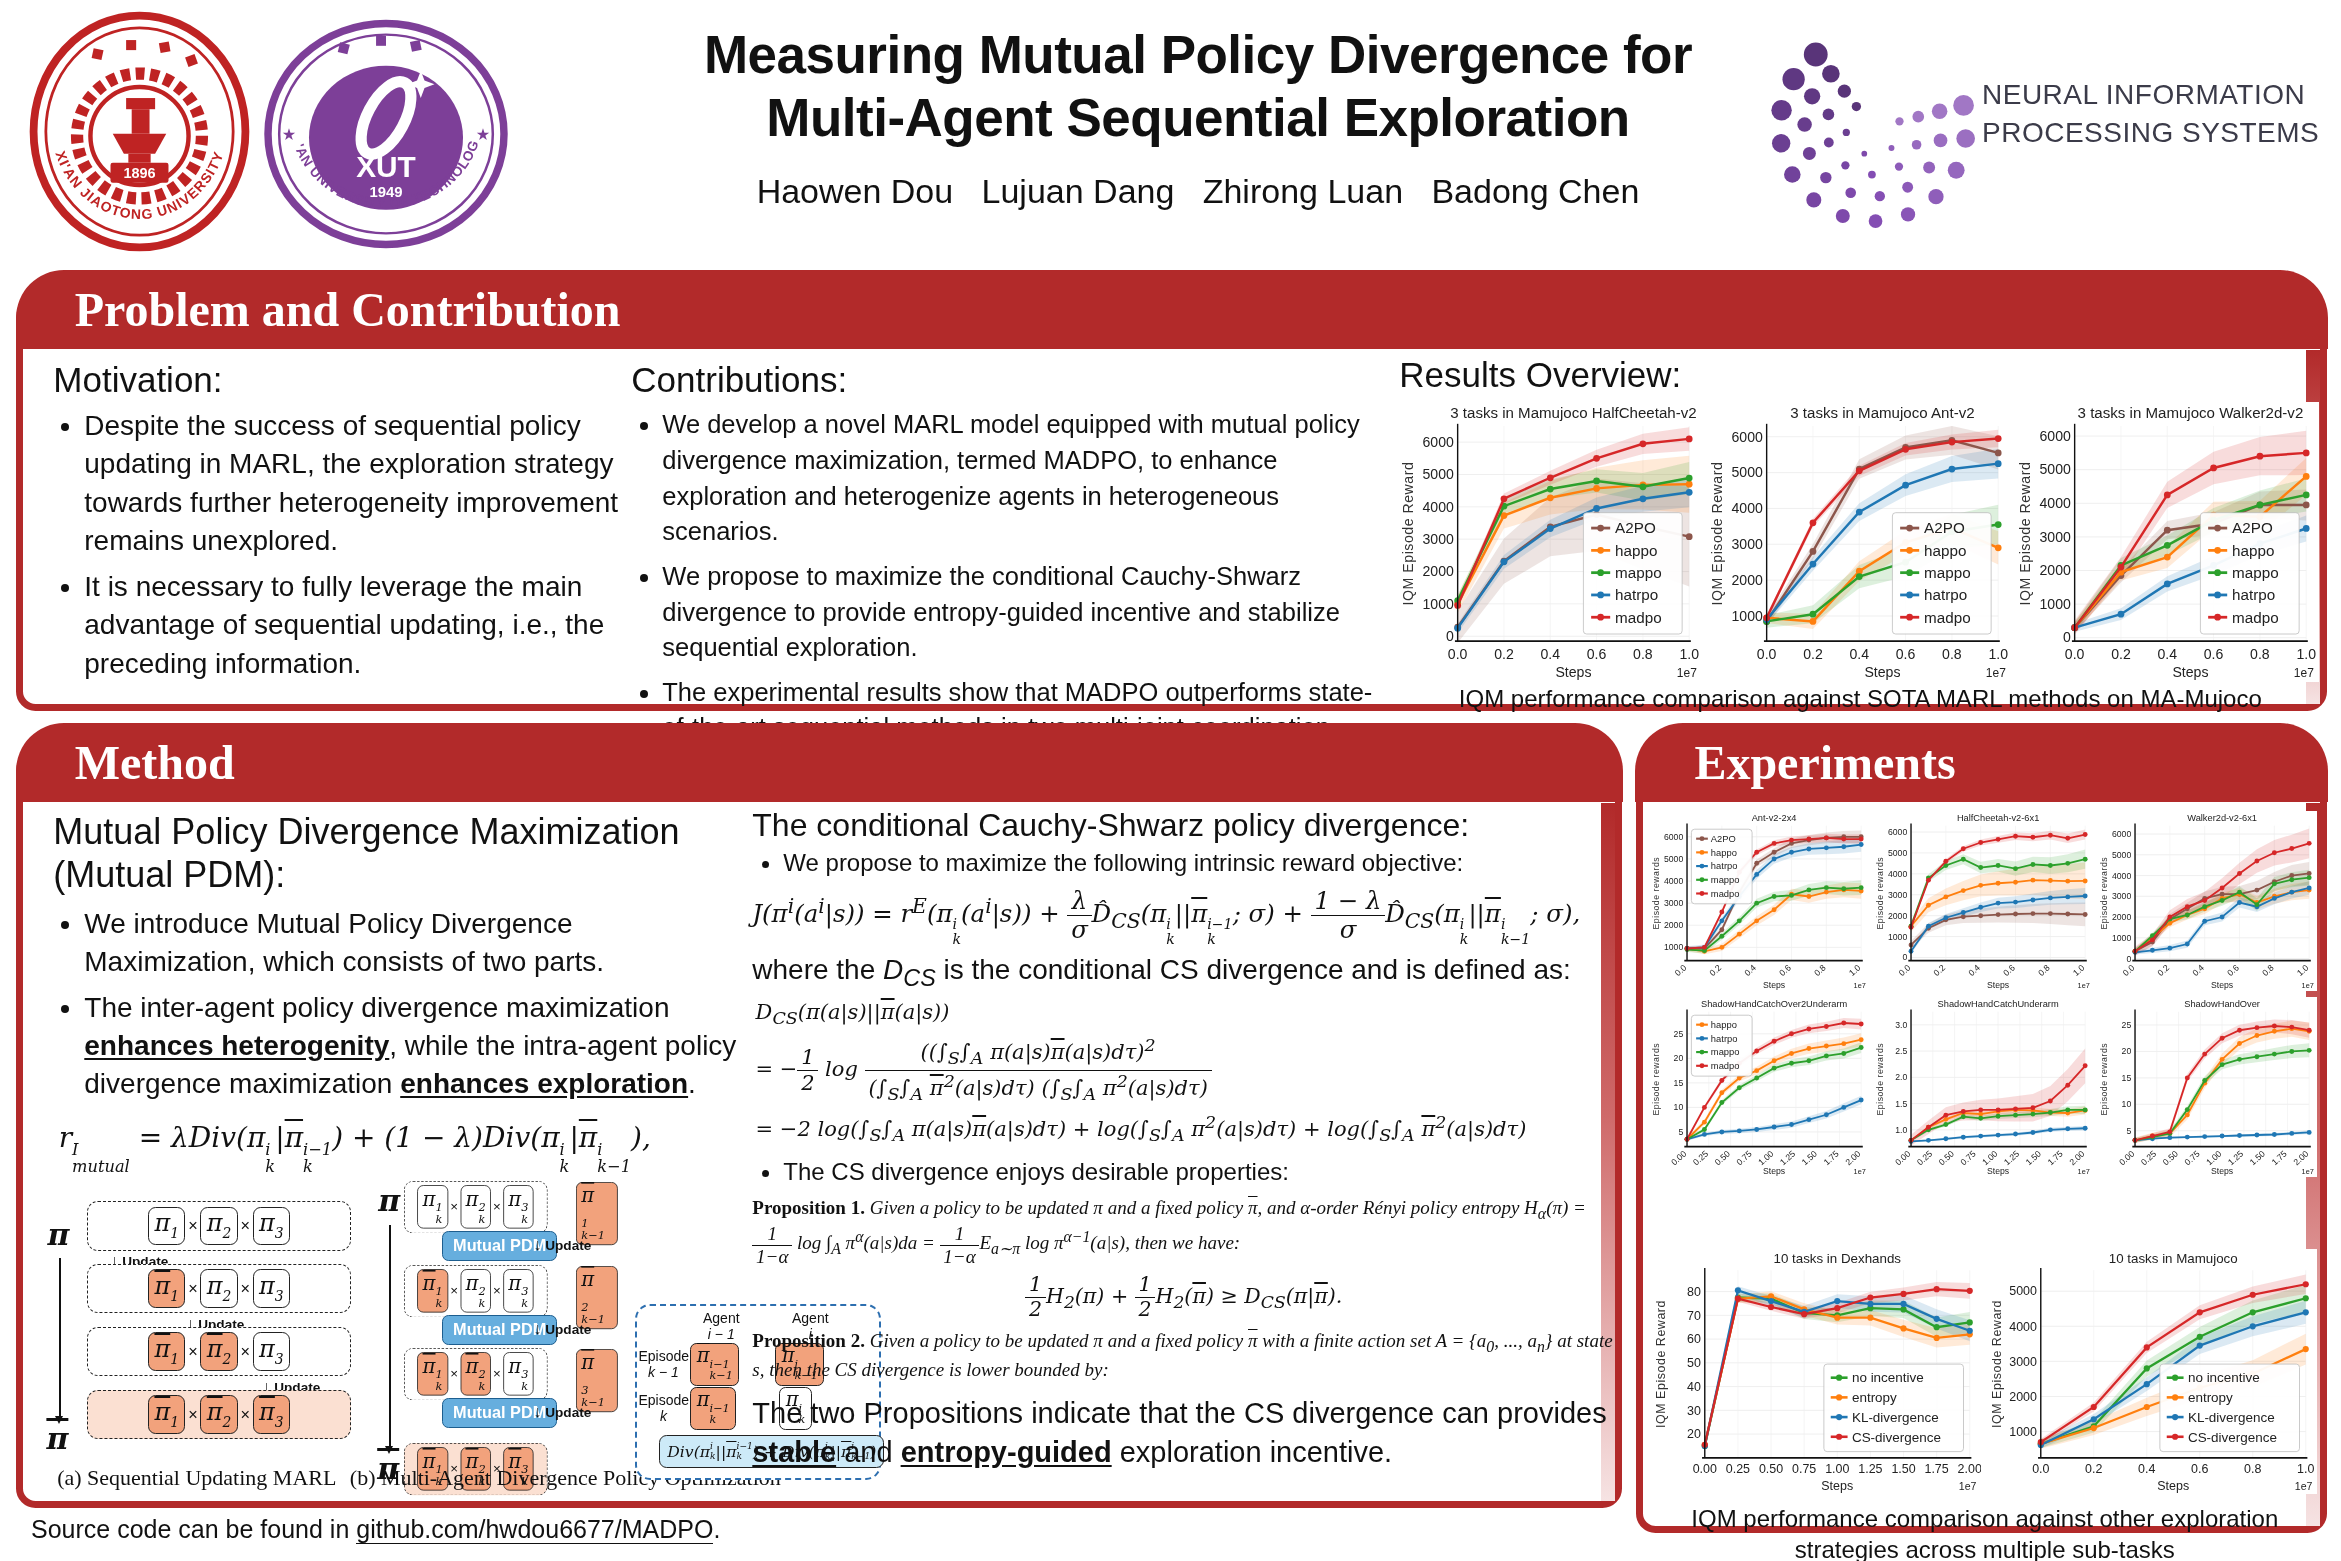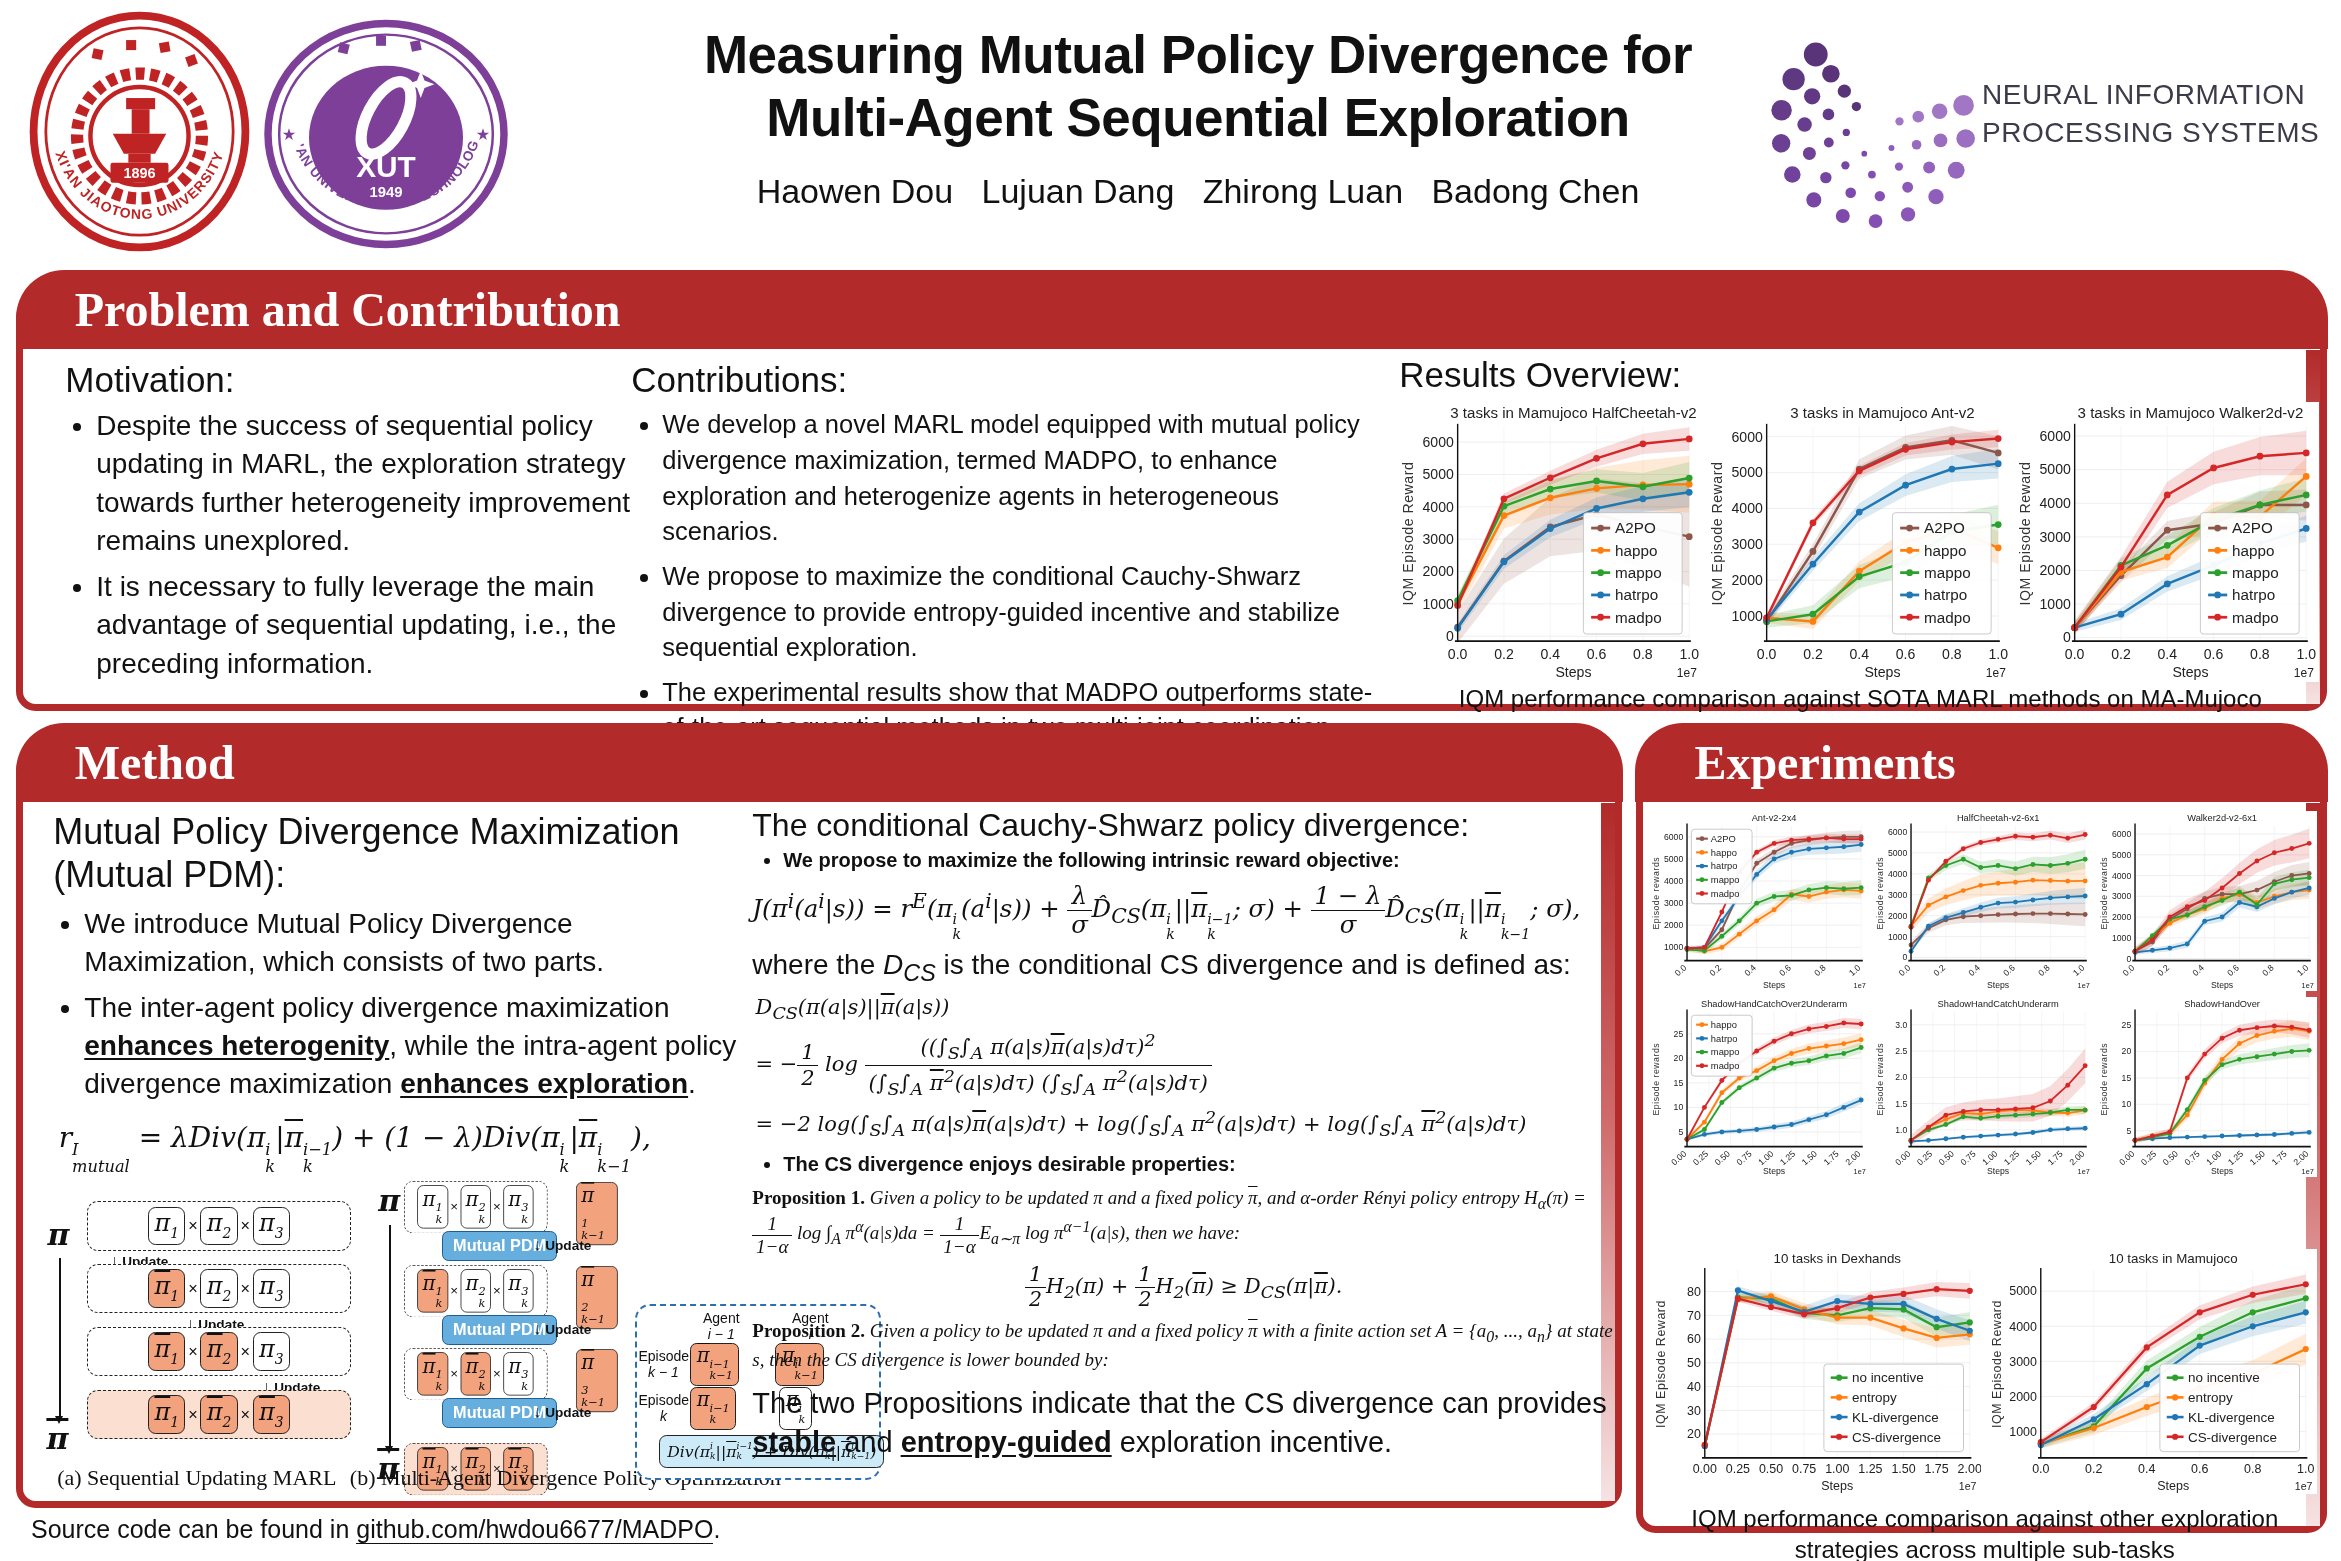--- a/index.html
+++ b/index.html
@@ -26,37 +26,37 @@
   .pbody{position:absolute;left:0;right:0;top:72px;bottom:0;}
   .rstrip{position:absolute;top:72px;right:0;width:14px;bottom:0;
           background:linear-gradient(180deg,#b22a2a 0%,#cf6a6a 45%,#f6e3e3 100%);}
   #panel-problem{left:16.3px;top:271px;width:2311px;height:440px;}
   #panel-method {left:16.3px;top:724px;width:1606px;height:784px;}
   #panel-exp    {left:1636px;top:724px;width:691px;height:809px;}
   
   .colhead{font-size:35px;margin:0 0 3.3px 0;font-weight:400;}
   .blist{margin:7.6px 0 0 31px;padding:0;}
   .blist li{margin-bottom:8.7px;}
-  #mot-col{position:absolute;left:30px;top:9.8px;width:572px;margin-left:12px;}
+  #mot-col{position:absolute;left:30px;top:9.8px;width:572px;}
   #mot-col .blist{font-size:28px;line-height:1.36;}
   #con-col{position:absolute;left:608px;top:9.8px;width:759px;}
   #con-col .blist{font-size:25.5px;line-height:1.4;}
   #res-col{position:absolute;left:1376px;top:5.4px;width:922px;}
   .rc-row{display:flex;gap:5.4px;margin-top:6.5px;}
   .chart{position:relative;background:#fff;}
   .cap{font-size:24px;text-align:center;}
   
   #pdm-col{position:absolute;left:30px;top:6.5px;width:691px;}
   #pdm-col .colhead{font-size:36px;line-height:1.22;}
   #pdm-col .blist{font-size:28px;line-height:1.35;}
   .fm{font-family:"DejaVu Serif",serif;font-style:italic;}
   #fm-rmutual{font-size:28px;margin:18.4px 0 0 5.4px;}
   #cs-col{position:absolute;left:729px;top:4.3px;width:863px;}
   #cs-col .colhead{font-size:32px;}
-  .csb{font-size:20px;margin:4.3px 0 0 0;font-weight:bold;}
+  .csb{font-size:24px;margin:4.3px 0 0 0;}
   .csb .blist{margin-top:0;}
   #fm-J{font-size:24.4px;margin:12px 0 5.4px 0;line-height:1.25;}
   #cs-where{font-size:28px;margin:7.6px 0 3.3px 0;}
   .dcs{font-size:21px;margin:7.6px 0 0 3.3px;line-height:1.3;}
   .propp{font-family:"Liberation Serif",serif;font-size:19px;line-height:1.33;margin:7.6px 0 0 0;}
   .propp .prop{font-style:normal;}
   .propf{font-family:"DejaVu Serif",serif;font-style:italic;font-size:20.6px;text-align:center;margin:7.6px 0 3.3px 0;}
   #cs-closing{font-size:29px;margin-top:12px;line-height:1.35;}
   
   .ss{display:inline-flex;flex-direction:column;align-items:flex-start;vertical-align:-0.5em;

